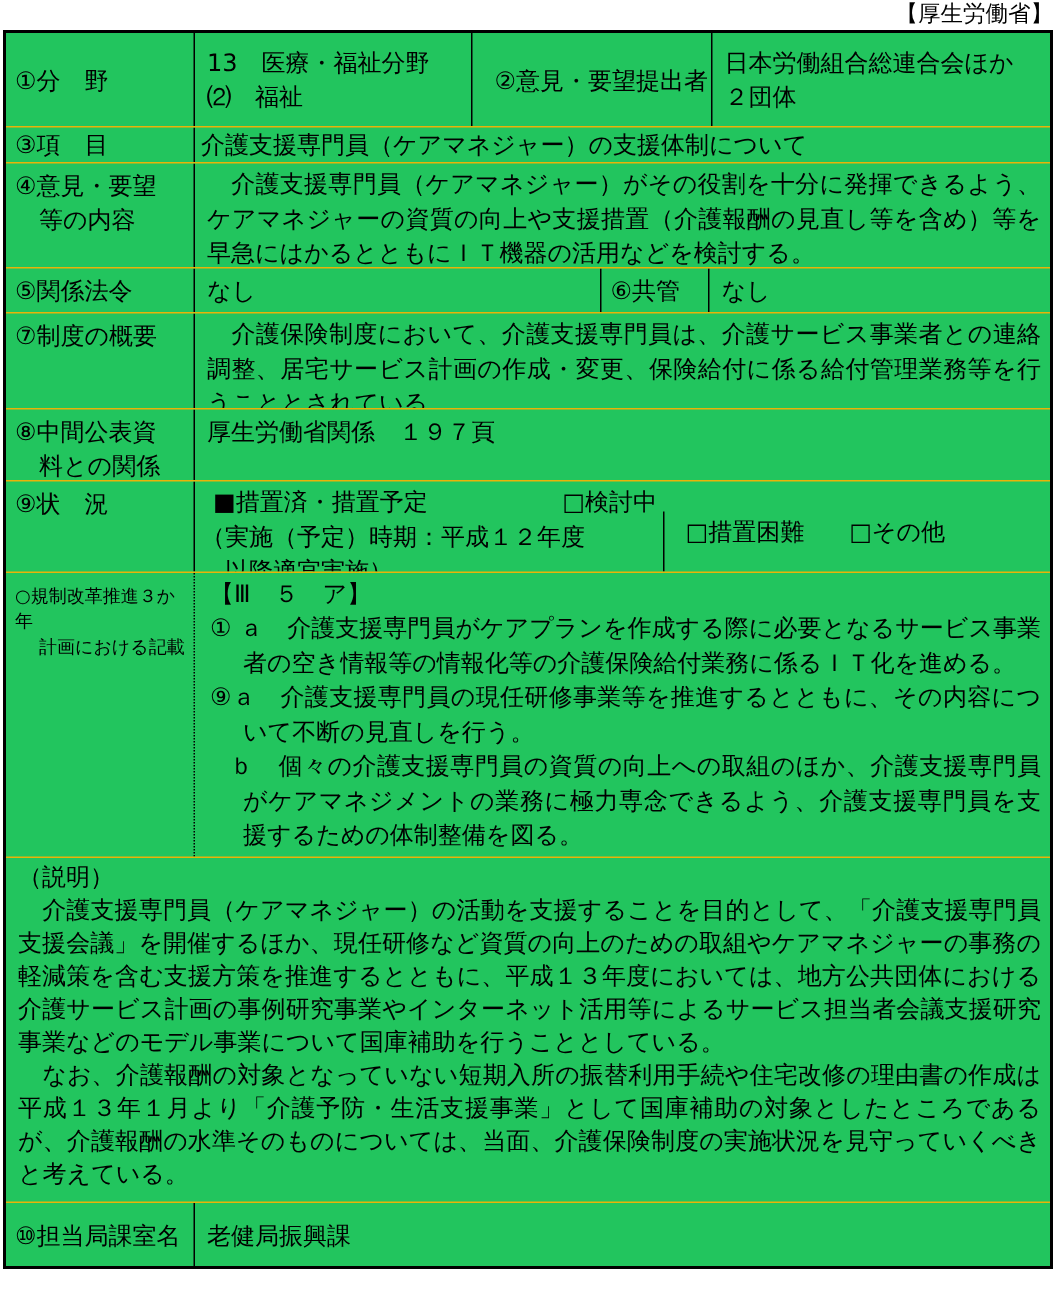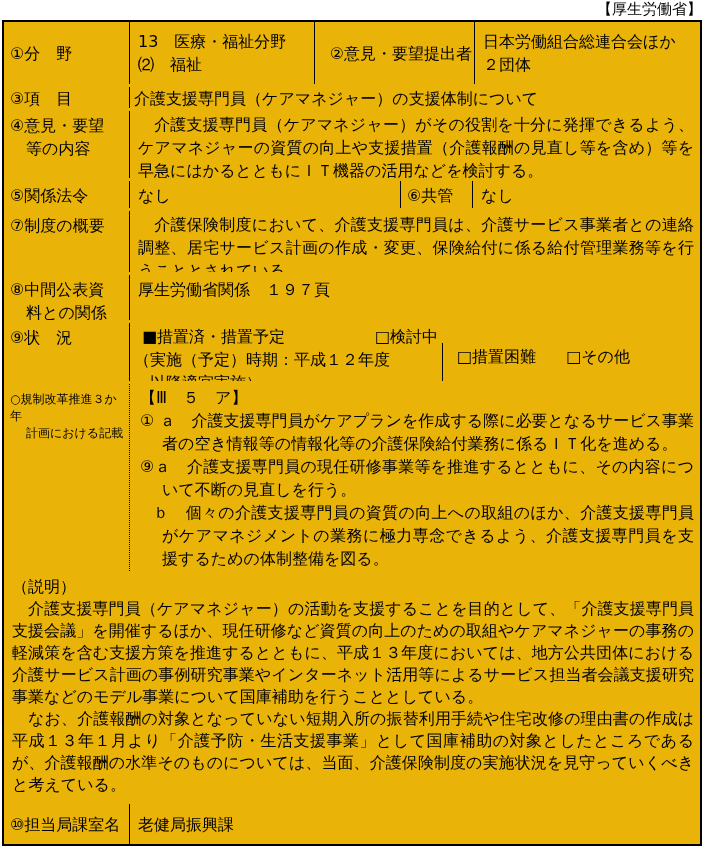--- a/index.html
+++ b/index.html
@@ -11,23 +11,23 @@
     overflow: hidden;
   }
   .ministry-header {
     height: 20px; line-height: 18px;
     text-align: right; font-size: 15px;
     padding-right: 2px;
   }
   .doc-table {
     margin: 0 2px; width: 700px;
     border: 2px solid #000;
-    background: #eab308;
+    background: #22c55e;
   }
-  .row { display: flex; border-top: 3px solid #eab308; overflow: hidden; }
+  .row { display: flex; border-top: 1px solid #eab308; overflow: hidden; }
   .row:first-child { border-top: none; }
   .cell { border-left: 1px solid #000; overflow: hidden; }
   .cell:first-child { border-left: none; }
   .lbl { width: 125px; flex: none; padding: 3px 2px 2px 6px; }
   .fill { flex: 1; }
   .vcenter { display: flex; flex-direction: column; justify-content: center; }
   .jp { text-align: justify; word-break: break-all; }
   .indent2 { padding-left: 16px; }
 
   .r1 { height: 62px; }

